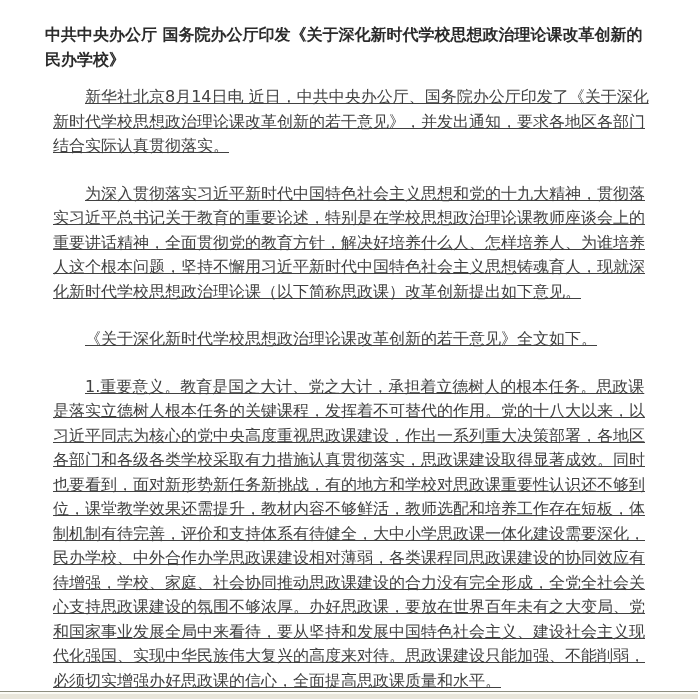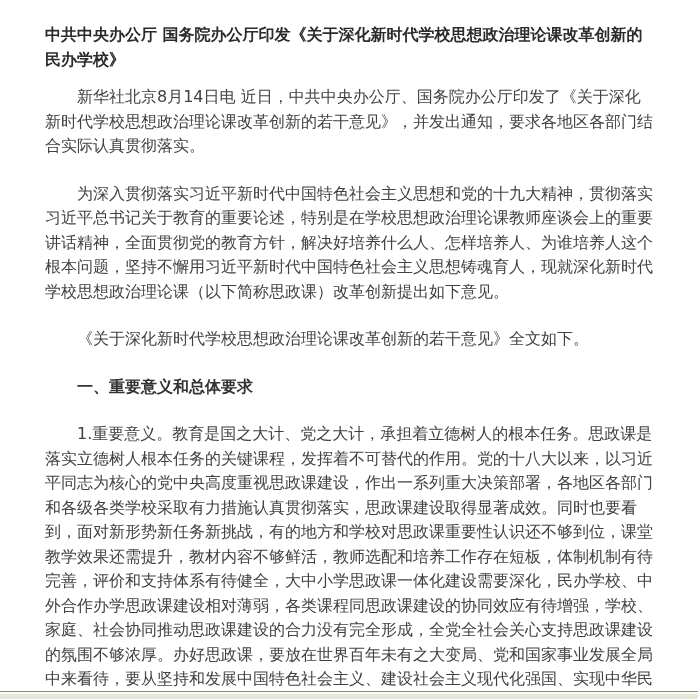--- a/index.html
+++ b/index.html
@@ -25,22 +25,23 @@
     font-weight: bold;
     color: #2b2b2b;
     line-height: 25px;
     margin: 0 0 13px 0;
   }
   .title .title-line {
     display: block;
     white-space: nowrap;
   }
   p.para {
-    margin: 0 0 23px 0;
+    margin: 0 0 23px 8px;
     text-indent: 2em;
+    text-decoration: underline;
   }
   .section-heading {
     font-weight: bold;
     color: #333333;
     text-indent: 2em;
     margin: 0 0 23px 0;
     font-size: 16px;
     line-height: 24.5px;
   }
   .bottom-bar {
@@ -65,19 +66,18 @@
     <span class="title-line">中共中央办公厅 国务院办公厅印发《关于深化新时代学校思想政治理论课改革创新的</span>
     <span class="title-line">民办学校》</span>
   </h1>
 
   <p class="para">新华社北京8月14日电 近日，中共中央办公厅、国务院办公厅印发了《关于深化新时代学校思想政治理论课改革创新的若干意见》，并发出通知，要求各地区各部门结合实际认真贯彻落实。</p>
 
   <p class="para">为深入贯彻落实习近平新时代中国特色社会主义思想和党的十九大精神，贯彻落实习近平总书记关于教育的重要论述，特别是在学校思想政治理论课教师座谈会上的重要讲话精神，全面贯彻党的教育方针，解决好培养什么人、怎样培养人、为谁培养人这个根本问题，坚持不懈用习近平新时代中国特色社会主义思想铸魂育人，现就深化新时代学校思想政治理论课（以下简称思政课）改革创新提出如下意见。</p>
 
   <p class="para">《关于深化新时代学校思想政治理论课改革创新的若干意见》全文如下。</p>
 
-  <h2 class="section-heading">一、重要意义和总体要求</h2>
 
   <p class="para">1.重要意义。教育是国之大计、党之大计，承担着立德树人的根本任务。思政课是落实立德树人根本任务的关键课程，发挥着不可替代的作用。党的十八大以来，以习近平同志为核心的党中央高度重视思政课建设，作出一系列重大决策部署，各地区各部门和各级各类学校采取有力措施认真贯彻落实，思政课建设取得显著成效。同时也要看到，面对新形势新任务新挑战，有的地方和学校对思政课重要性认识还不够到位，课堂教学效果还需提升，教材内容不够鲜活，教师选配和培养工作存在短板，体制机制有待完善，评价和支持体系有待健全，大中小学思政课一体化建设需要深化，民办学校、中外合作办学思政课建设相对薄弱，各类课程同思政课建设的协同效应有待增强，学校、家庭、社会协同推动思政课建设的合力没有完全形成，全党全社会关心支持思政课建设的氛围不够浓厚。办好思政课，要放在世界百年未有之大变局、党和国家事业发展全局中来看待，要从坚持和发展中国特色社会主义、建设社会主义现代化强国、实现中华民族伟大复兴的高度来对待。思政课建设只能加强、不能削弱，必须切实增强办好思政课的信心，全面提高思政课质量和水平。</p>
 
 </div>
 
 <div class="bottom-bar"></div>
 
 </body></html>

